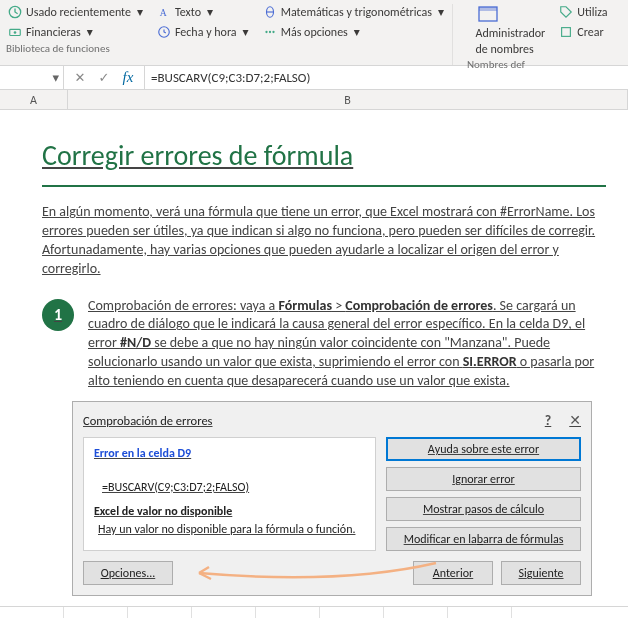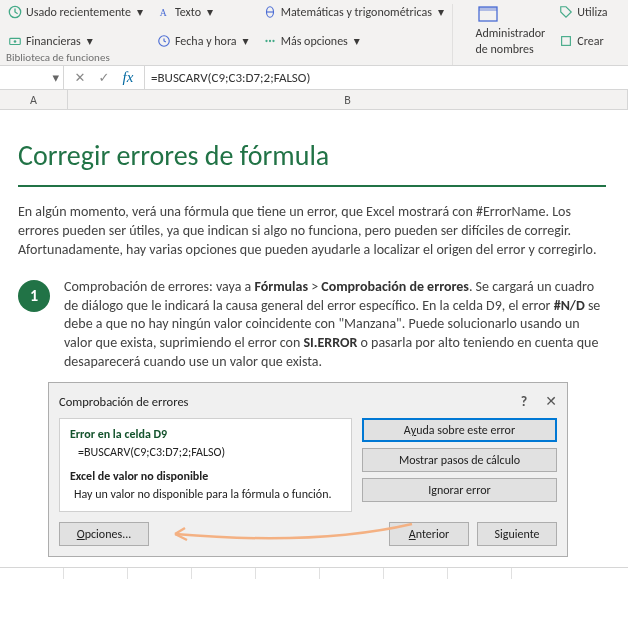--- a/index.html
+++ b/index.html
@@ -23,21 +23,21 @@
   }
   .rib-group {
     display: flex;
     flex-direction: column;
     align-items: center;
     gap: 0;
     border-right: 1px solid #e1e0df;
     padding: 0 6px 0 0;
   }
   .rib-group:last-child { border-right: none; }
-  .rib-col { display:flex; flex-direction:column; gap:13px; align-items:flex-start;}
+  .rib-col { display:flex; flex-direction:column; gap:4px; align-items:flex-start;}
   .rib-row { display:flex; gap:10px; }
   .rib-btn {
     display: flex;
     align-items: center;
     gap: 4px;
     padding: 1px 2px;
     color: #3b3a39;
     white-space: nowrap;
     cursor: default;
   }
@@ -87,21 +87,21 @@
     font-size:12px;
     color:#555;
   }
   .colh {
     border-right:1px solid #d6d6d6;
     display:flex; align-items:center; justify-content:center;
   }
   .colA { width:68px; }
   .colB { flex:1; }
   
-  .sheet { padding: 28px 22px 10px 18px; }
+  .sheet { padding: 28px 22px 10px 42px; text-decoration: underline; }
   .title { font-size: 28px; font-weight: 300; color: #217346; margin-bottom: 12px; }
   .title-underline { height:2px; background:#217346; width:100%; margin-bottom:16px; }
   .body-text { font-size: 14px; line-height: 1.35; color:#444; margin-bottom: 18px; }
   .step-row { display:flex; gap: 14px; align-items:flex-start; margin-bottom: 10px; }
   .step-badge {
     width:32px; height:32px; border-radius:50%;
     background:#217346; color:#fff; font-weight:bold; font-size:16px;
     display:flex; align-items:center; justify-content:center; flex-shrink:0;
     margin-top: 2px;
   }
@@ -126,21 +126,21 @@
   .dlg-right { display:flex; gap:18px; align-items:center; }
   .dlg-help { font-weight:bold; font-size:14px; color:#555; cursor:default;}
   .dlg-close { font-size:14px; color:#555; cursor:default; }
   .dlg-body { display:flex; gap: 10px; }
   .dlg-left {
     flex: 1;
     border: 1px solid #d0d0d0;
     background: #fff;
     padding: 8px 10px;
   }
-  .err-head { font-weight:bold; margin-bottom:4px; color:#14532d;}
+  .err-head { font-weight:bold; margin-bottom:20px; color:#1d4ed8;}
   .err-formula { margin-left:8px; margin-bottom:10px; color:#222; }
   .err-type { font-weight:bold; margin-bottom:4px; color:#222;}
   .err-msg { margin-left:4px; color:#222; line-height:1.3;}
   .dlg-rightcol { width: 195px; display:flex; flex-direction:column; gap:6px; }
   .dlg-btn {
     border: 1px solid #adadad;
     background: #e1e1e1;
     height: 24px;
     font-size: 12px;
     display:flex; align-items:center; justify-content:center;
@@ -243,20 +243,21 @@
           <span>Utiliza</span>
         </div>
         <div class="rib-btn">
           <svg class="rib-icon" viewBox="0 0 16 16">
               <rect x="3" y="3" width="10" height="10" fill="none" stroke="#4a8" stroke-width="1.3"></rect>
             </svg>
           <span>Crear</span>
         </div>
       </div>
     </div>
+    <div class="group-label">Nombres def</div>
   </div>
 </div>
 
 <div class="fx-row">
   <div class="name-box">
     <span>▾</span>
   </div>
   <div class="fx-icons">
     <span>✕</span>
     <span>✓</span>
@@ -298,22 +299,27 @@
         <div class="err-formula">=BUSCARV(C9;C3:D7;2;FALSO)</div>
         <div class="err-type">Excel de valor no disponible</div>
         <div class="err-msg">Hay un valor no disponible para la fórmula o función.</div>
       </div>
       <div class="dlg-rightcol">
         <div class="dlg-btn primary">
           <span>A</span>
             <span class="acc">y</span>
             <span>uda sobre este error</span>
         </div>
+        <div class="dlg-btn">Ignorar error</div>
         <div class="dlg-btn">Mostrar pasos de cálculo</div>
-        <div class="dlg-btn">Ignorar error</div>
+        <div class="dlg-btn">
+          <span>Modificar en la </span>
+            <span class="acc">b</span>
+            <span>arra de fórmulas</span>
+        </div>
       </div>
     </div>
     <div class="dlg-footer">
       <div class="dlg-btn opts">
         <span class="acc">O</span>
           <span>pciones...</span>
       </div>
       <div class="dlg-footer-right">
         <div class="dlg-btn sm">
           <span class="acc">A</span>

